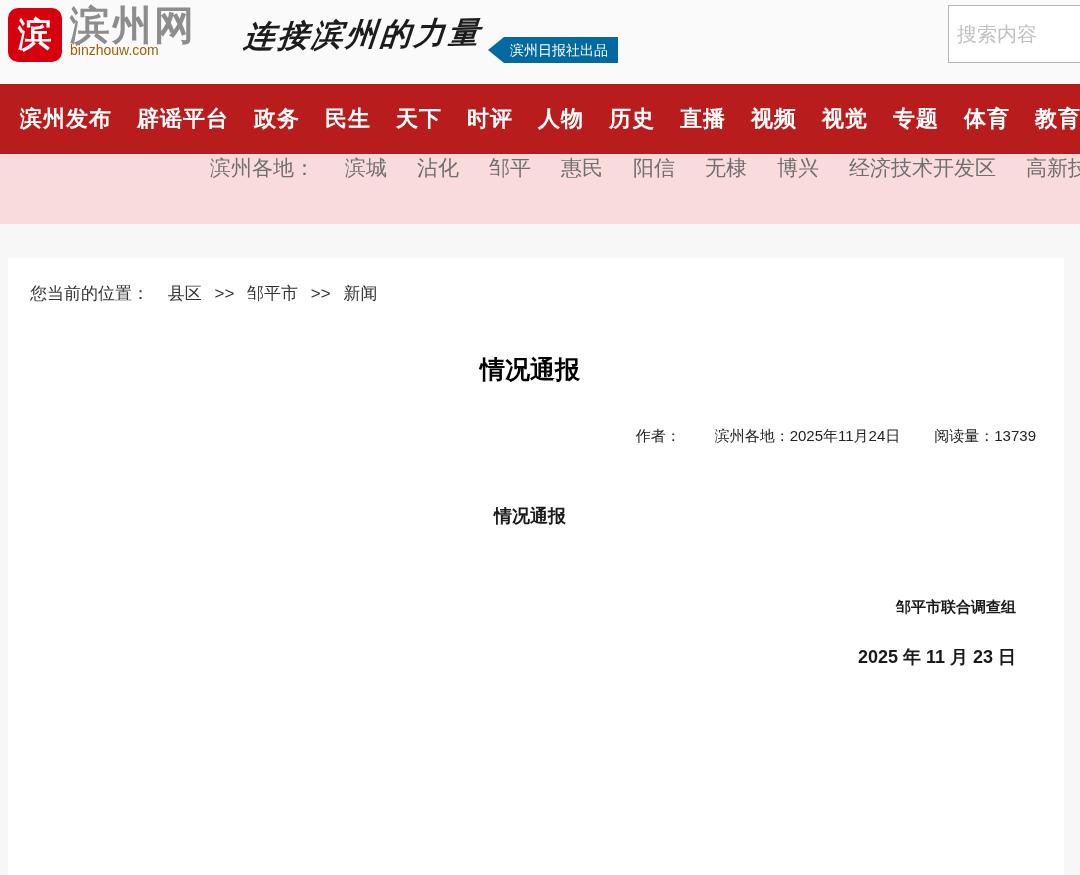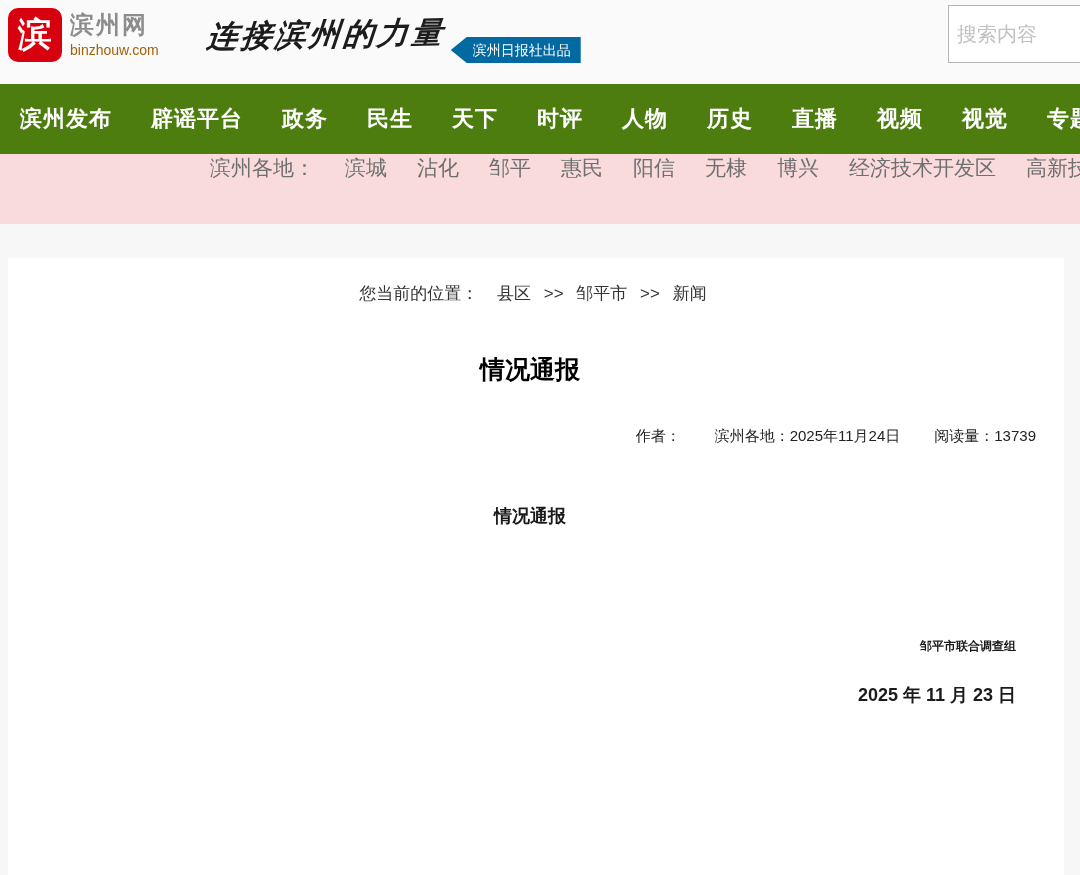--- a/index.html
+++ b/index.html
@@ -20,21 +20,21 @@
     width:54px; height:54px; margin:8px 0 0 8px;
     background:#d7000f; border-radius:10px;
     display:flex; align-items:center; justify-content:center;
     cursor:pointer; flex:none;
   }
   .logo-char {
     color:#fff; font-size:34px; font-weight:bold;
     font-family:"DejaVu Serif","Liberation Serif",serif;
   }
   .site-id { margin:8px 0 0 8px; flex:none; }
-  .site-name { font-size:24px; font-weight:bold; color:#8d8d8d; letter-spacing:2px; line-height:34px; }
+  .site-name { font-size:40px; font-weight:bold; color:#8d8d8d; letter-spacing:2px; line-height:34px; }
   .site-domain { font-size:14px; color:#a16207; line-height:16px; }
   .slogan {
     margin:14px 0 0 48px; flex:none;
     font-family:"DejaVu Serif","Liberation Serif",serif;
     font-style:italic; font-weight:bold; font-size:31px; color:#1c1c1c;
     transform:skewX(-6deg) rotate(-1deg); letter-spacing:3px; white-space:nowrap;
   }
   .badge {
     flex:none; margin:37px 0 0 6px; height:26px; padding:0 10px 0 22px;
     background:#0369a1; color:#fff; font-size:14px; line-height:26px;
@@ -44,22 +44,22 @@
   .search-input {
     position:absolute; left:948px; top:5px; width:145px; height:58px;
     background:#fff; border:1px solid #b5b5b5; outline:none;
     font-size:20px; color:#333; padding:0 8px;
     font-family:"Liberation Sans","DejaVu Sans",sans-serif;
   }
   .search-input::placeholder { color:#c0c0c0; }
 
   
   .mainnav {
-    height:70px; background:#4d7c0f;
-    display:flex; align-items:center; gap:39px;
+    height:70px; background:#b91c1c;
+    display:flex; align-items:center; gap:25px;
     padding:0 0 0 20px; overflow:hidden; white-space:nowrap;
   }
   .mainnav a {
     color:#fff; font-size:22px; font-weight:bold; text-decoration:none;
     letter-spacing:1px; flex:none; cursor:pointer;
   }
 
   
   .subnav {
     height:70px; background:#f9dbdc;
@@ -69,21 +69,21 @@
   .subnav-label { color:#6f6f6f; font-size:21px; flex:none; }
   .subnav a { color:#6f6f6f; font-size:21px; text-decoration:none; flex:none; cursor:pointer; }
 
   .gray-band { height:34px; background:#f7f7f7; }
 
   
   .content {
     margin-left:8px; width:1056px; height:617px;
     background:#fff; padding:24px 28px 0 16px;
   }
-  .breadcrumb { font-size:17px; color:#333; padding-left:6px;text-align:center; }
+  .breadcrumb { font-size:17px; color:#333; padding-left:6px; }
   .breadcrumb .bc-label { margin-right:14px; }
   .breadcrumb a { color:#333; text-decoration:none; cursor:pointer; }
   .breadcrumb .sep { margin:0 8px; color:#333; }
 
   .article-title {
     margin-top:48px; text-align:center;
     font-size:25px; font-weight:bold; color:#000; line-height:32px;
   }
   .meta-row {
     margin-top:42px; display:flex; justify-content:flex-end; gap:34px;
@@ -92,22 +92,22 @@
   .body-heading {
     margin-top:58px; text-align:center;
     font-size:18px; font-weight:bold; color:#1a1a1a; line-height:24px;
   }
   .body-text {
     margin:22px 20px 0 24px;
     font-size:18px; color:#333; line-height:37px;
     text-align:justify; text-indent:2em;
   }
   .signature {
-    margin:110px 20px 0 0; text-align:right;
-    font-size:12px; font-weight:bold; color:#1a1a1a;
+    margin:70px 20px 0 0; text-align:right;
+    font-size:15px; font-weight:bold; color:#1a1a1a;
   }
   .sign-date {
     margin:28px 20px 0 0; text-align:right;
     font-size:18px; font-weight:bold; color:#1a1a1a;
   }
 </style>
 </head>
 <body>
 
 <div class="page">

